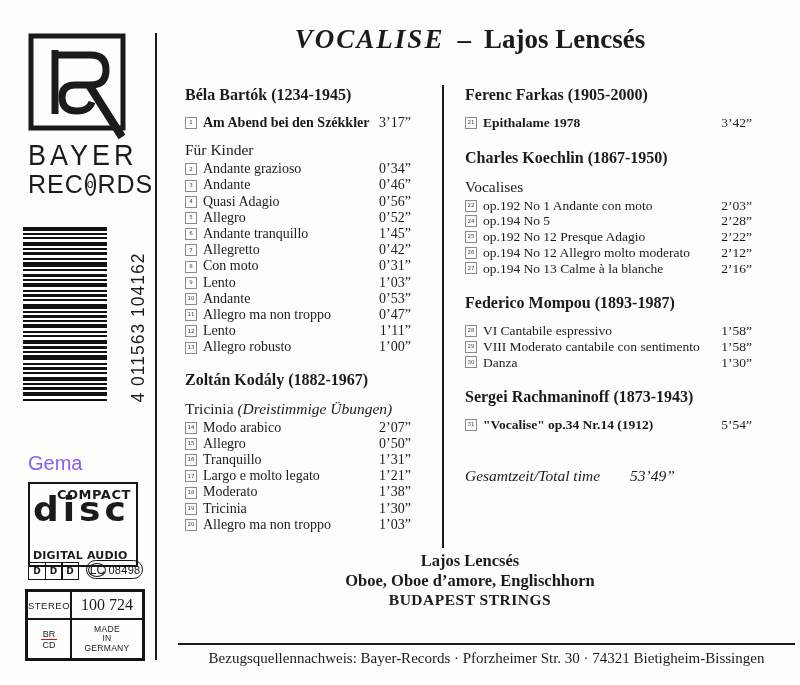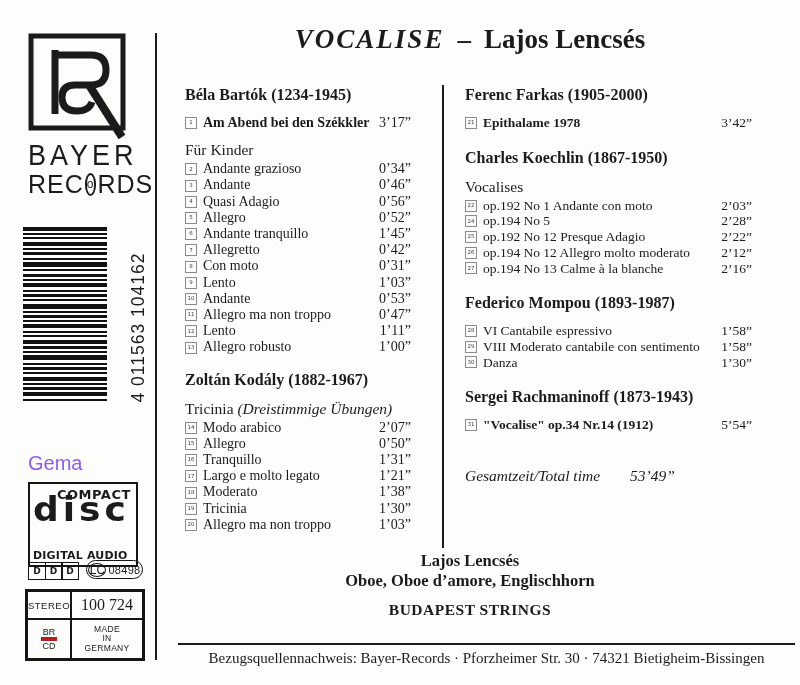--- a/index.html
+++ b/index.html
@@ -77,21 +77,21 @@
     border:2px solid #151515;box-sizing:content-box;
   }
   .info-cell{
     border:1.2px solid #151515;display:flex;align-items:center;justify-content:center;
     font-family:"Liberation Sans",sans-serif;text-align:center;
   }
   .cell-stereo{height:26px;font-size:9.5px;letter-spacing:0.5px;}
   .cell-catalog{height:26px;font-family:"Liberation Serif",serif;font-size:16px;}
   .cell-format{height:38px;}
   .frac{display:flex;flex-direction:column;align-items:center;font-size:9px;line-height:10px;}
-  .frac-top{border-bottom:4px solid #b91c1c;padding:0 2px;}
+  .frac-top{border-bottom:1px solid #b91c1c;padding:0 2px;}
   .cell-made{height:38px;font-size:8.5px;line-height:9.5px;letter-spacing:0.3px;flex-direction:column;}
 
   
   .col{position:absolute;top:85px;}
   .col-left{left:185px;width:226px;}
   .col-right{left:465px;width:287px;}
   .col-divider{position:absolute;left:442px;top:85px;width:1.5px;height:463px;background:#1b1b1b;}
 
   .composer{font-weight:bold;font-size:16px;line-height:20px;margin:14px 0 0;white-space:nowrap;}
   .composer:first-child{margin-top:0;}
@@ -111,21 +111,21 @@
   .track-name{white-space:nowrap;}
   .track-name.bold{font-weight:bold;}
   .track-time{margin-left:auto;white-space:nowrap;}
   .total-time{margin-top:34px;font-style:italic;font-size:15.5px;}
   .total-time .val{margin-left:30px;}
 
   
   .credits{position:absolute;left:185px;top:551px;width:570px;text-align:center;font-weight:bold;}
   .credits-artist{font-size:16.5px;line-height:20px;}
   .credits-instruments{font-size:16.5px;line-height:20px;}
-  .credits-ensemble{margin-top:10px;font-size:15.5px;letter-spacing:0.5px;}
+  .credits-ensemble{font-size:15.5px;letter-spacing:0.5px;}
 
   .footer-rule{position:absolute;left:178px;top:643px;width:617px;height:1.5px;background:#1b1b1b;}
   .footer-text{position:absolute;left:178px;top:650px;width:617px;text-align:center;font-size:15px;white-space:nowrap;}
 </style>
 </head>
 <body>
 
 <div class="album-title">
   <span class="title-work">VOCALISE</span><span class="title-sep">–</span><span class="title-artist">Lajos Lencsés</span>
 </div>

